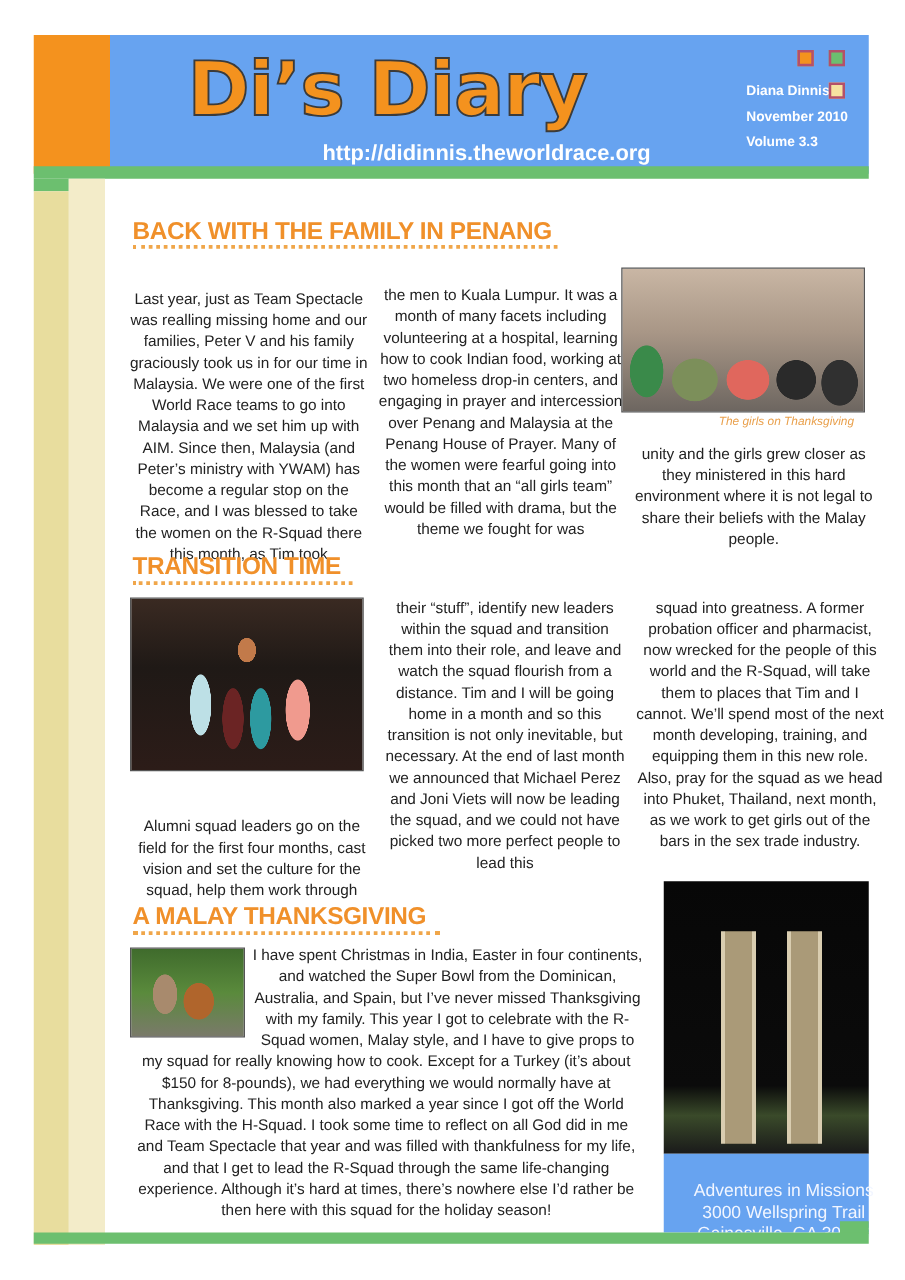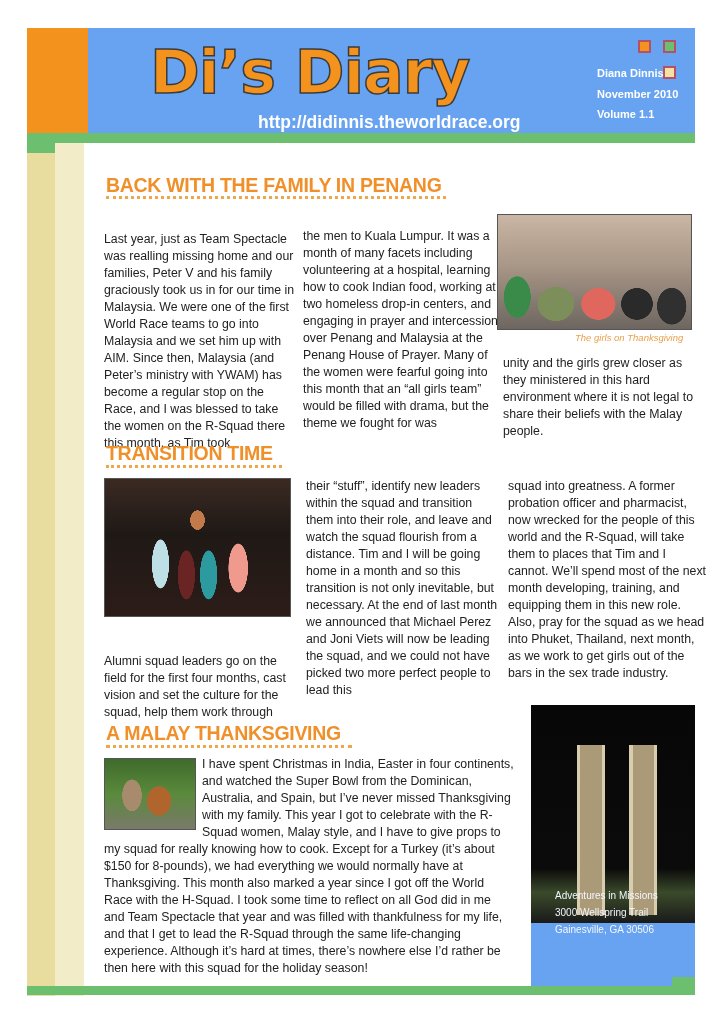--- a/index.html
+++ b/index.html
@@ -1,18 +1,18 @@
 <!DOCTYPE html>
 <html><head>
 <meta charset="utf-8">
 <style>
   html, body { margin:0; padding:0; background:#ffffff; }
   body { width:724px; height:1024px; position:relative; overflow:hidden;
          font-family:"Liberation Sans", sans-serif; color:#1e1e1e; }
-  .abs { position:absolute; }
+  .abs { position:absolute;text-align:center; }
 
   
   #orange-block { left:27px; top:28px; width:61px; height:111px; background:#f4921e; }
   #header-bar { left:88px; top:28px; width:607px; height:111px; background:#67a3f0; }
   #green-strip { left:27px; top:133px; width:668px; height:10px; background:#6cbf6f; }
   #green-corner { left:27px; top:143px; width:28px; height:10px; background:#6cbf6f; }
   #sidebar-dark { left:27px; top:153px; width:28px; height:843px; background:#e8dd9e; }
   #sidebar-light { left:55px; top:143px; width:29px; height:853px; background:#f3ecc9; }
   #footer-strip { left:27px; top:986px; width:668px; height:9px; background:#6cbf6f; }
 
@@ -73,41 +73,41 @@
     background:
       radial-gradient(ellipse 20px 24px at 60% 60%, #b0652c 60%, transparent 62%),
       radial-gradient(ellipse 16px 26px at 30% 52%, #a88a6d 60%, transparent 62%),
       linear-gradient(180deg, #3f6b2c 0%, #5a8a3c 50%, #7a7a6a 100%); }
 
   #photo-towers { left:531px; top:705px; width:164px; height:218px; border:none;
     background:
       linear-gradient(90deg, transparent 0 28%, #d9cdb0 28% 30%, #aa9a78 30% 43%, #d9cdb0 43% 45%, transparent 45% 60%, #d9cdb0 60% 62%, #aa9a78 62% 75%, #d9cdb0 75% 77%, transparent 77%) 0 40px / 100% 170px no-repeat,
       linear-gradient(180deg, #070707 0%, #0b0b0b 75%, #3a4a2a 86%, #1a1a1a 100%); }
   #address { left:531px; top:923px; width:164px; height:63px; background:#67a3f0; }
-  #address-text { left:555px; top:887px; font-size:10px; line-height:17px; color:#f2f6ff; }
+  #address-text { left:555px; top:944px; font-size:14px; line-height:17px; color:#f2f6ff; }
   #footer-bump { left:672px; top:977px; width:23px; height:10px; background:#6cbf6f; }
 </style>
 </head>
 <body>
 
 <div class="abs" id="orange-block"></div>
 <div class="abs" id="header-bar"></div>
 <div class="abs" id="green-strip"></div>
 <div class="abs" id="green-corner"></div>
 <div class="abs" id="sidebar-light"></div>
 <div class="abs" id="sidebar-dark"></div>
 
 <div class="abs" id="title">Di’s Diary</div>
 <div class="abs" id="url">http://didinnis.theworldrace.org</div>
 <div class="abs sq" id="sq1"></div>
 <div class="abs sq" id="sq2"></div>
 <div class="abs meta" id="meta-name">Diana Dinnis</div>
 <div class="abs sq" id="sq3"></div>
 <div class="abs meta" id="meta-date">November 2010</div>
-<div class="abs meta" id="meta-vol">Volume 1.1</div>
+<div class="abs meta" id="meta-vol">Volume 3.3</div>
 
 <div class="abs heading" id="h1">BACK WITH THE FAMILY IN PENANG</div>
 <div class="abs dots" id="d1"></div>
 <div class="abs col" id="s1c1">Last year, just as Team Spectacle was realling missing home and our families, Peter V and his family graciously took us in for our time in Malaysia. We were one of the first World Race teams to go into Malaysia and we set him up with AIM. Since then, Malaysia (and Peter’s ministry with YWAM) has become a regular stop on the Race, and I was blessed to take the women on the R-Squad there this month, as Tim took</div>
 <div class="abs col" id="s1c2">the men to Kuala Lumpur. It was a month of many facets including volunteering at a hospital, learning how to cook Indian food, working at two homeless drop-in centers, and engaging in prayer and intercession over Penang and Malaysia at the Penang House of Prayer. Many of the women were fearful going into this month that an “all girls team” would be filled with drama, but the theme we fought for was</div>
 <div class="abs photo" id="photo-girls"></div>
 <div class="abs" id="caption-girls">The girls on Thanksgiving</div>
 <div class="abs col" id="s1c3">unity and the girls grew closer as they ministered in this hard environment where it is not legal to share their beliefs with the Malay people.</div>
 
 <div class="abs heading" id="h2">TRANSITION TIME</div>

